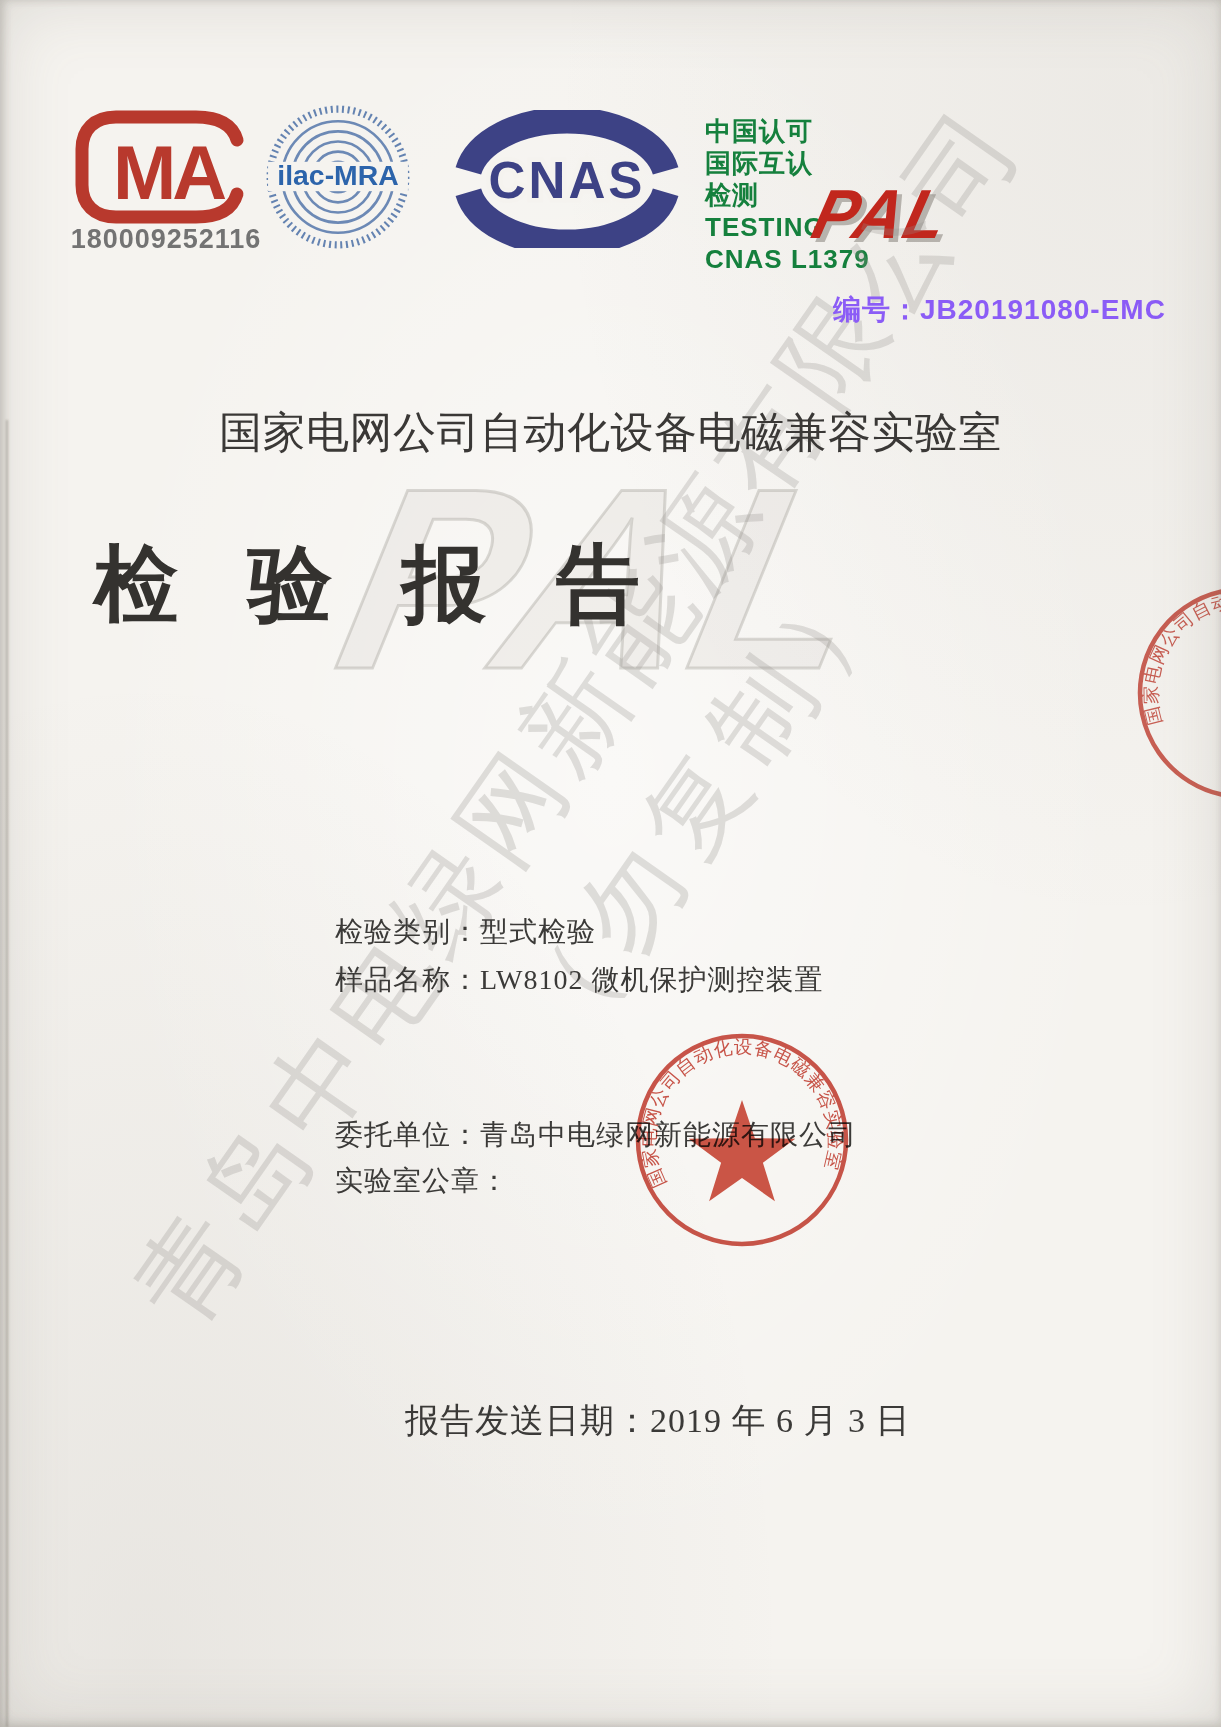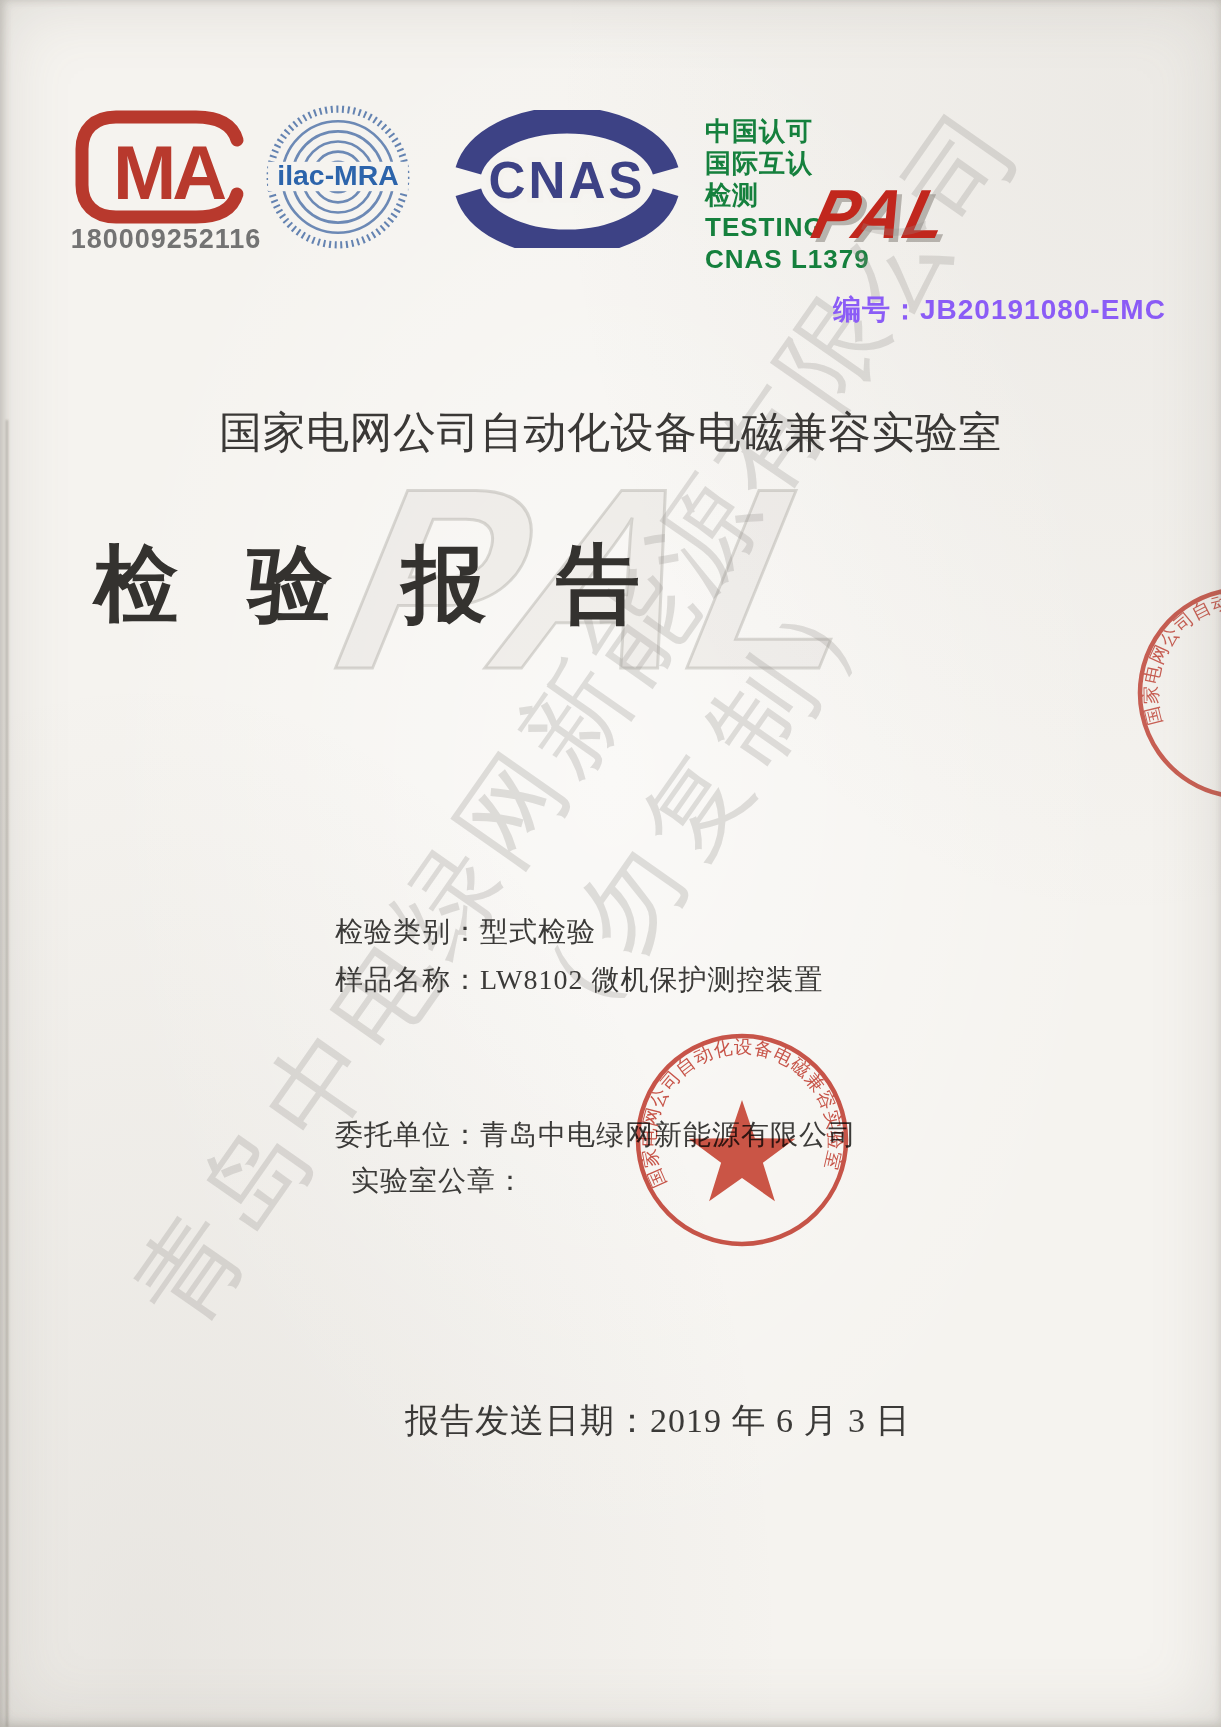--- a/index.html
+++ b/index.html
@@ -50,21 +50,21 @@
 
   
   .watermark{position:absolute;left:-160px;top:608px;width:1600px;z-index:1;
     transform:rotate(-55deg);text-align:center;color:rgba(148,145,139,0.27);
     pointer-events:none;}
   .watermark .wm-line1{font-size:104px;letter-spacing:8px;line-height:150px;white-space:nowrap;}
   .watermark .wm-line2{font-size:100px;letter-spacing:14px;line-height:150px;white-space:nowrap;}
 
   
   .field-row{position:absolute;left:335px;font-size:28px;letter-spacing:1px;color:#3b3a38;z-index:2;white-space:nowrap;}
-  .row-1{top:913px;} .row-2{top:961px;} .row-3{top:1116px;text-align:right;} .row-4{top:1162px;margin-left:16px;}
+  .row-1{top:913px;} .row-2{top:961px;} .row-3{top:1116px;text-align:right;} .row-4{top:1162px;}
   .footer-date{position:absolute;left:405px;top:1398px;font-size:34px;letter-spacing:1px;color:#3b3a38;z-index:2;white-space:nowrap;}
 
   
   .seal-main{position:absolute;left:622px;top:1020px;width:240px;height:240px;z-index:3;
     mix-blend-mode:multiply;opacity:0.92;}
   .seal-edge{position:absolute;left:1124px;top:573px;width:240px;height:240px;z-index:3;
     mix-blend-mode:multiply;opacity:0.85;transform:rotate(10deg);}
 </style>
 </head>
 <body>

